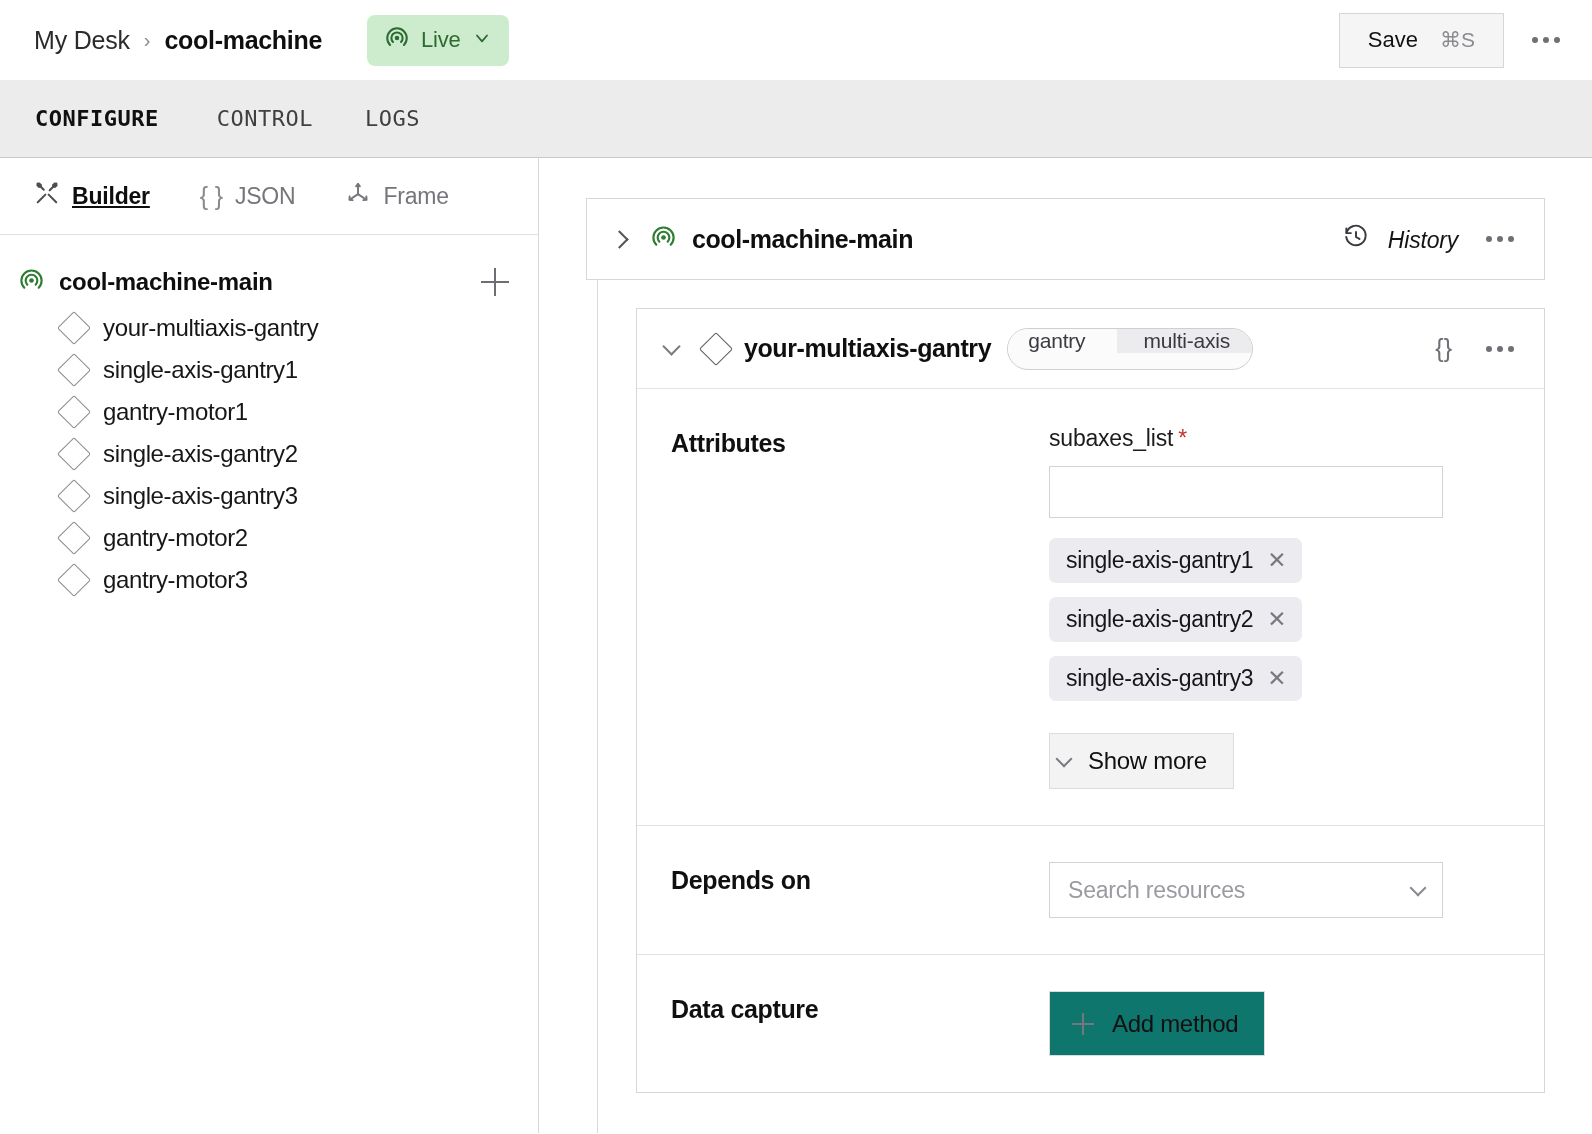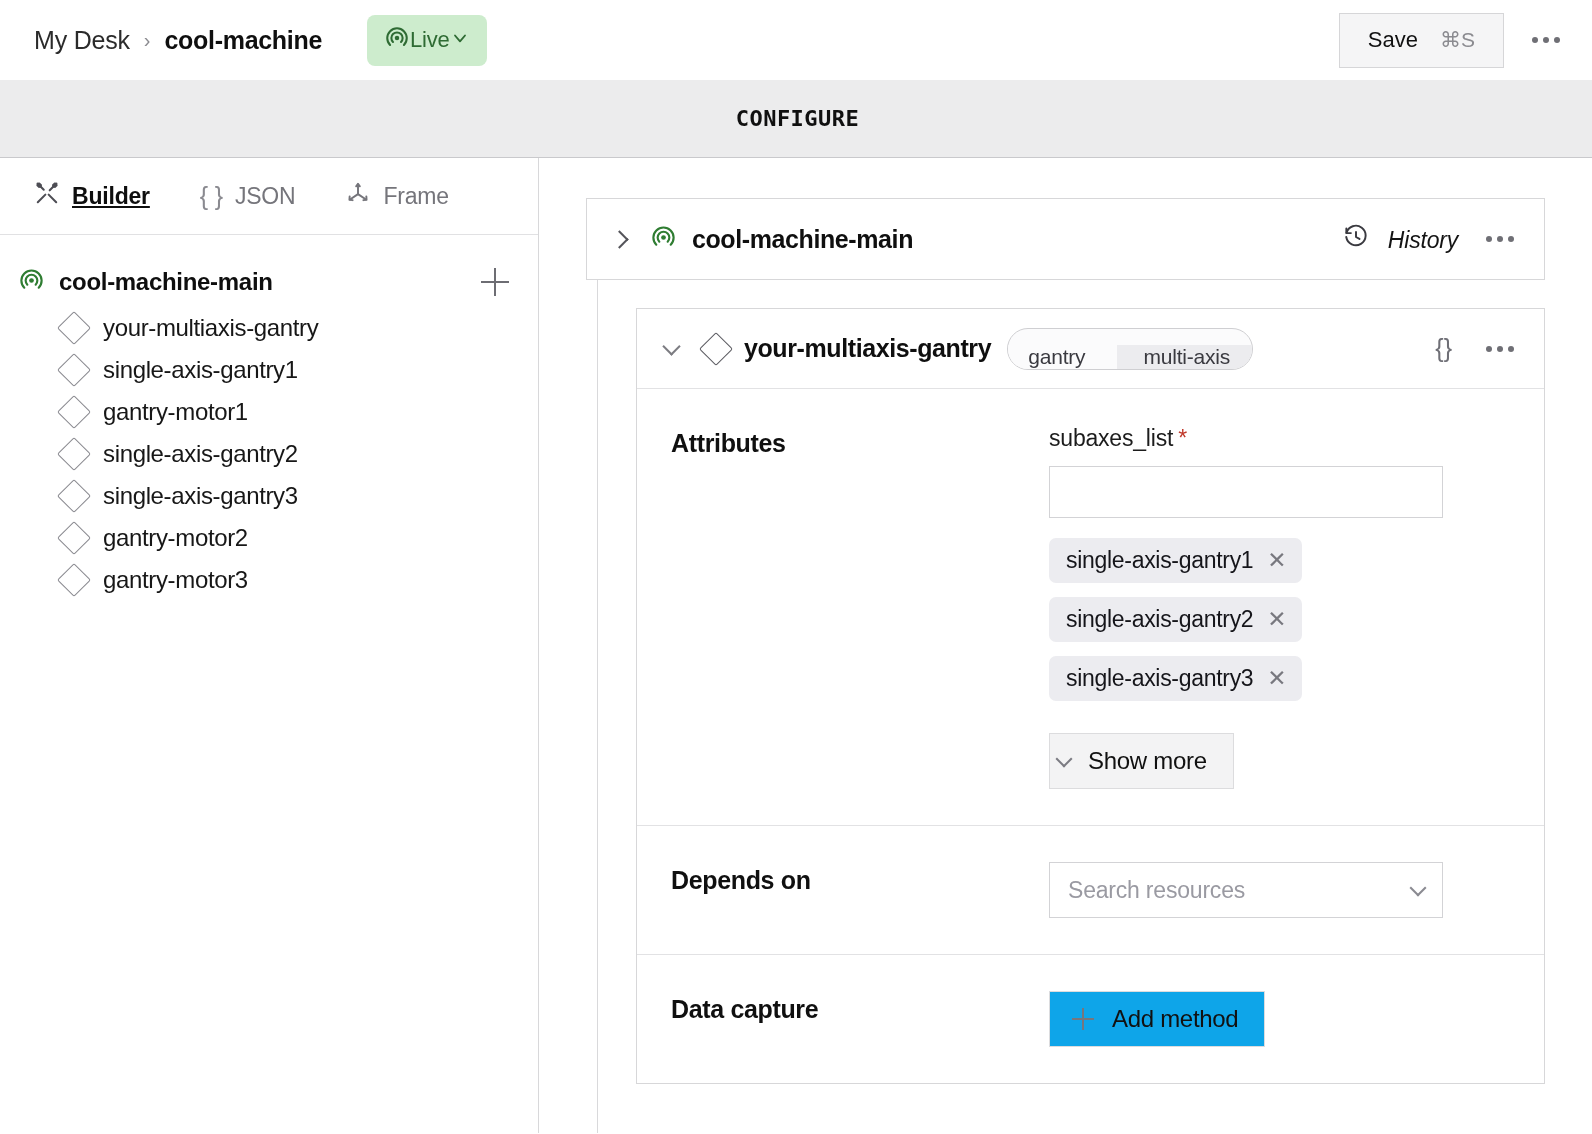--- a/index.html
+++ b/index.html
@@ -27,21 +27,21 @@
     font-size: 25px; color: #2b2b2b; font-weight: 400;
     letter-spacing: -0.2px; cursor: pointer;
   }
   .crumb-sep { font-size: 20px; color: #8a8a8f; line-height: 1; }
   .crumb-current {
     font-size: 25px; color: #0f0f0f; font-weight: 700;
     letter-spacing: -0.3px;
   }
   .live-badge {
     margin-left: 45px;
-    display: inline-flex; align-items: center; 
+    display: inline-flex; align-items: center; gap: 11px;
     background: #cdeccd;
     border-radius: 8px;
     padding: 0 17px;
     height: 51px;
     cursor: pointer;
   }
   .live-badge .live-text {
     font-size: 22px; color: #2e6b33; letter-spacing: -0.2px;
   }
   .spacer { flex: 1 1 auto; }
@@ -64,21 +64,20 @@
   .kebab i { width: 6px; height: 6px; border-radius: 50%; background: #6f6f75; display: block; }
 
   
   .tabbar {
     height: 78px;
     background: #ececed;
     border-bottom: 1px solid #c9c9cc;
     display: flex; align-items: center;
     padding-left: 35px;
     gap: 0;
-    flex-direction: column;
   }
   .tab {
     font-family: "DejaVu Sans Mono", monospace;
     font-size: 22px;
     letter-spacing: 0.5px;
     color: #404040;
     padding: 0 26px;
     line-height: 77px;
     cursor: pointer;
     white-space: nowrap;
@@ -238,21 +237,21 @@
     display: flex; align-items: center;
     padding: 0 24px 0 28px;
     border-bottom: 1px solid #e2e2e4;
   }
   .card-head .ch-label {
     font-size: 25px; font-weight: 700; color: #0f0f0f;
     margin-left: 16px; letter-spacing: -0.4px;
   }
   .tagpill {
     margin-left: 16px;
-    display: inline-flex; align-items: flex-end;
+    display: inline-flex; align-items: flex-start;
     height: 42px;
     border: 1px solid #cfcfd2;
     border-radius: 21px;
     overflow: hidden;
     background: #fbfbfc;
   }
   .tagpill .seg {
     display: inline-flex; align-items: center;
     font-size: 21px; color: #3a3a40;
     padding: 0 20px;
@@ -363,24 +362,24 @@
     margin-left: auto;
     width: 12px; height: 12px;
     border-right: 2.2px solid #8a8a91;
     border-bottom: 2.2px solid #8a8a91;
     transform: rotate(45deg);
     margin-bottom: 5px;
   }
 
   .addbtn {
     display: inline-flex; align-items: center; gap: 18px;
-    background: #0ea5e9;
+    background: #0f766e;
     border: 1px solid #dcdcde;
     padding: 0 26px 0 22px;
-    height: 56px;
+    height: 65px;
     cursor: pointer;
   }
   .addbtn .ab-text { font-size: 24px; color: #111; letter-spacing: -0.3px; }
   .ab-plus { position: relative; width: 22px; height: 22px; flex: 0 0 auto; }
   .ab-plus::before, .ab-plus::after { content: ""; position: absolute; background: #76767d; }
   .ab-plus::before { left: 0; right: 0; top: 10px; height: 2px; }
   .ab-plus::after { top: 0; bottom: 0; left: 10px; width: 2px; }
 </style>
 </head>
 <body>

